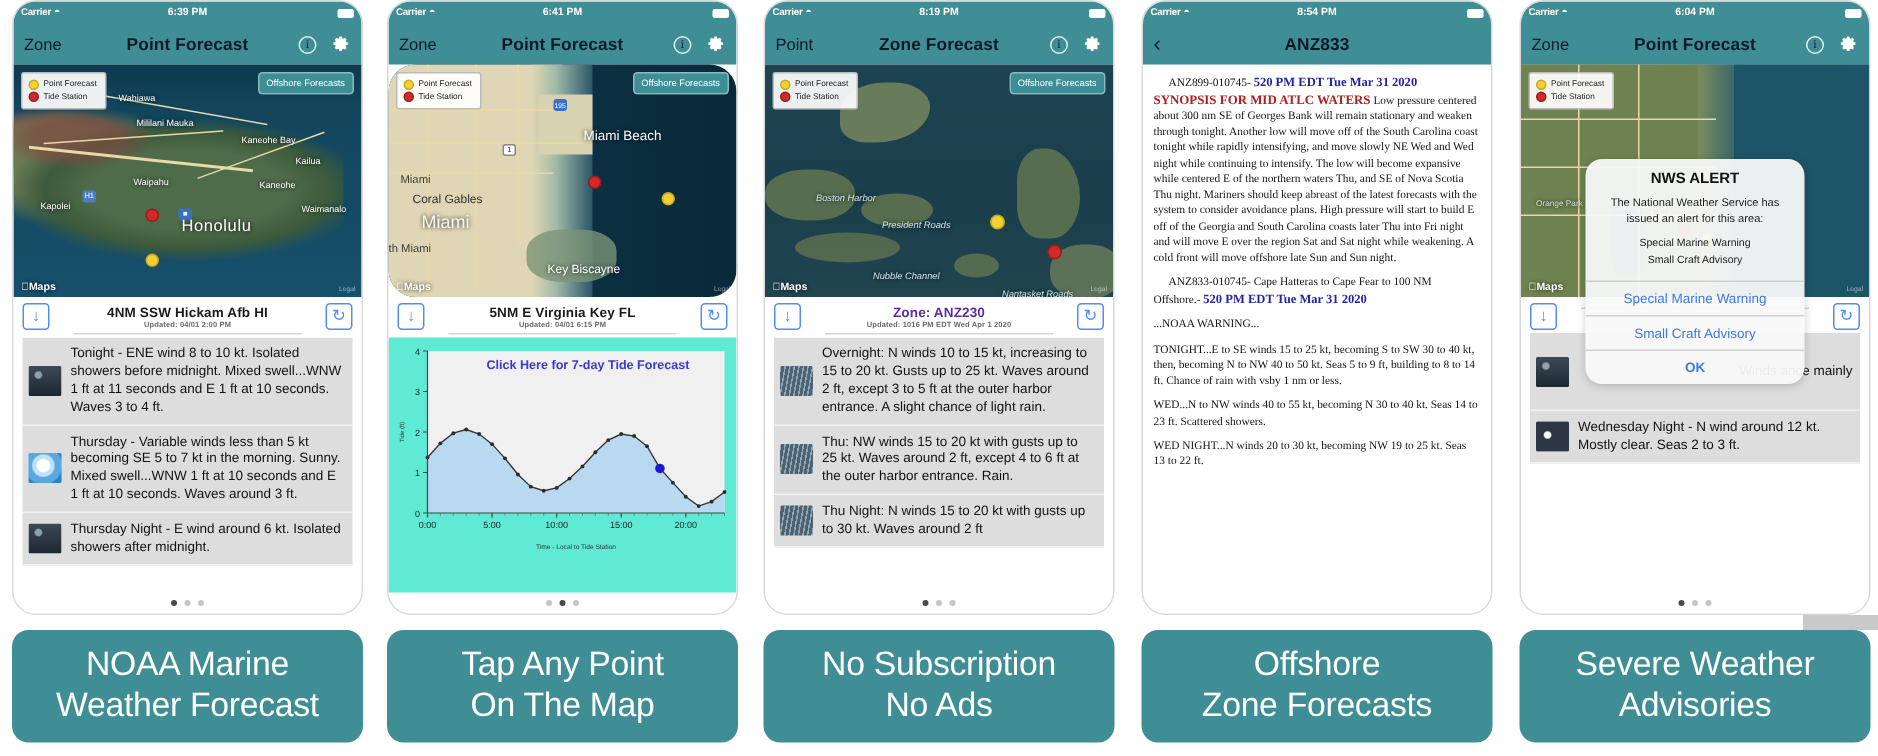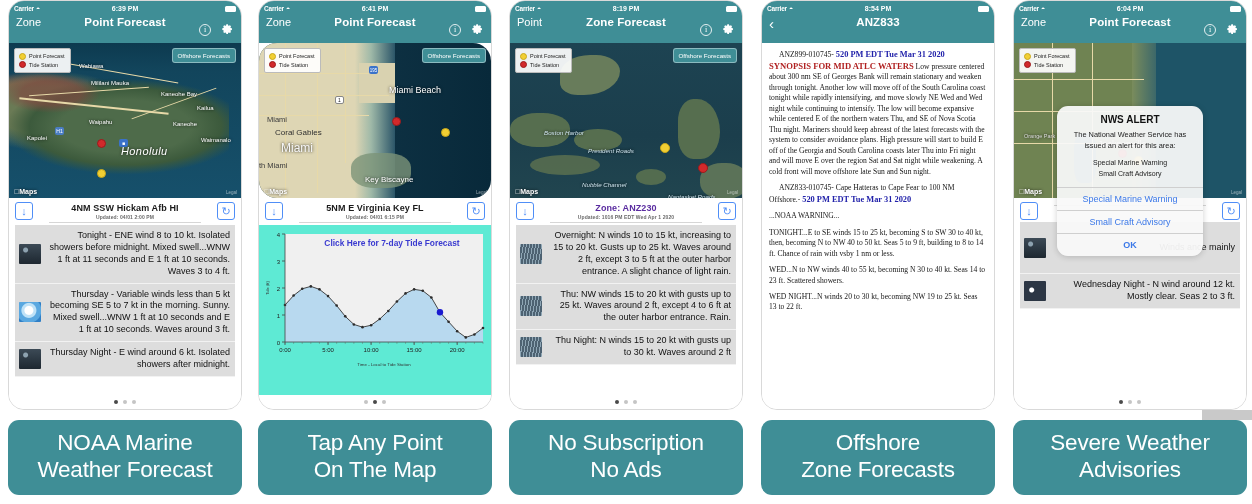--- a/index.html
+++ b/index.html
@@ -56,22 +56,23 @@
     font-size: 7px; font-weight: 700;
   }
   .sb-right { margin-left: auto; display: flex; align-items: center; gap: 2px; }
   .batt { width: 11px; height: 6px; background: #fff; border-radius: 1.5px; }
   .wifi { font-size: 7px; }
 
   
   .navbar {
     height: 27px;
     background: #3f8e96;
-    color: #ffffff;
+    color: #0f172a;
     display: flex;
+    align-items: center;
     padding: 0 7px;
     position: relative;
     flex: 0 0 auto;
   }
   .nav-left { font-size: 11px; font-weight: 400; z-index:2; }
   .nav-title {
     position: absolute; left: 0; right: 0; text-align: center;
     font-size: 11.5px; font-weight: 600; letter-spacing: .1px;
   }
   .nav-right { margin-left: auto; display: flex; align-items: center; gap: 9px; z-index:2; }
@@ -130,21 +131,21 @@
   }
   .map-pin { position:absolute; z-index:4; }
 
   
   .mapart { position:absolute; inset:0; }
   .maplabel {
     position: absolute; color: #ffffff; font-size: 6px;
     text-shadow: 0 0 3px rgba(0,0,0,.85);
     white-space: nowrap;
   }
-  .maplabel.big { font-size: 11px; font-weight: 400; letter-spacing:.4px;font-style:italic; }
+  .maplabel.big { font-size: 11px; font-weight: 400; letter-spacing:.4px; }
   .maplabel.dk { color: #e9e9e9; }
   .maplabel.it { font-style: italic; color:#cfe4ee; font-size:6.2px; }
   .road { position:absolute; background:#e7d9a8; }
   .shield {
     position:absolute; width:9px; height:8px; background:#4a7dc4; color:#fff;
     font-size:5px; border-radius:2px; display:flex;align-items:center;justify-content:center;
   }
 
   
   .fc-head {
@@ -195,21 +196,21 @@
   }
   .thumb.rain {
     background: repeating-linear-gradient(100deg, #8ea6b5 0 1px, #4d6272 1px 3px);
   }
   .thumb.sunny-cloud {
     background:
       radial-gradient(circle at 35% 40%, #ffffff 0 3px, #cfe8fa 4px 6px, transparent 7px),
       linear-gradient(#3f8ed0, #9ccdef);
   }
   .fc-text {
-    font-size: 9px; line-height: 1.32; color: #111; flex: 1 1 auto; text-align: right;
+    font-size: 9px; line-height: 1.32; color: #111; flex: 1 1 auto;
   }
 
   
   .dots {
     flex: 0 0 auto; height: 14px;
     display: flex; align-items: center; justify-content: center; gap: 5px;
     background: #fff;
   }
   .pdot { width: 4px; height: 4px; border-radius: 50%; background: #c5c5c5; }
   .pdot.on { background: #4a4a4a; }

